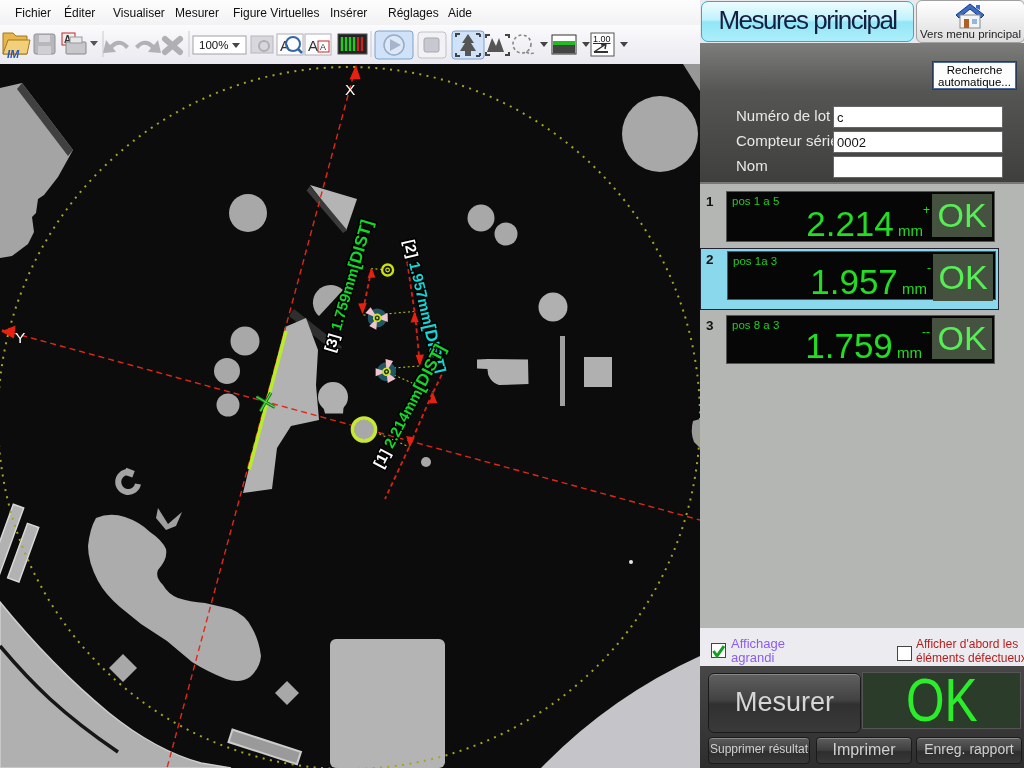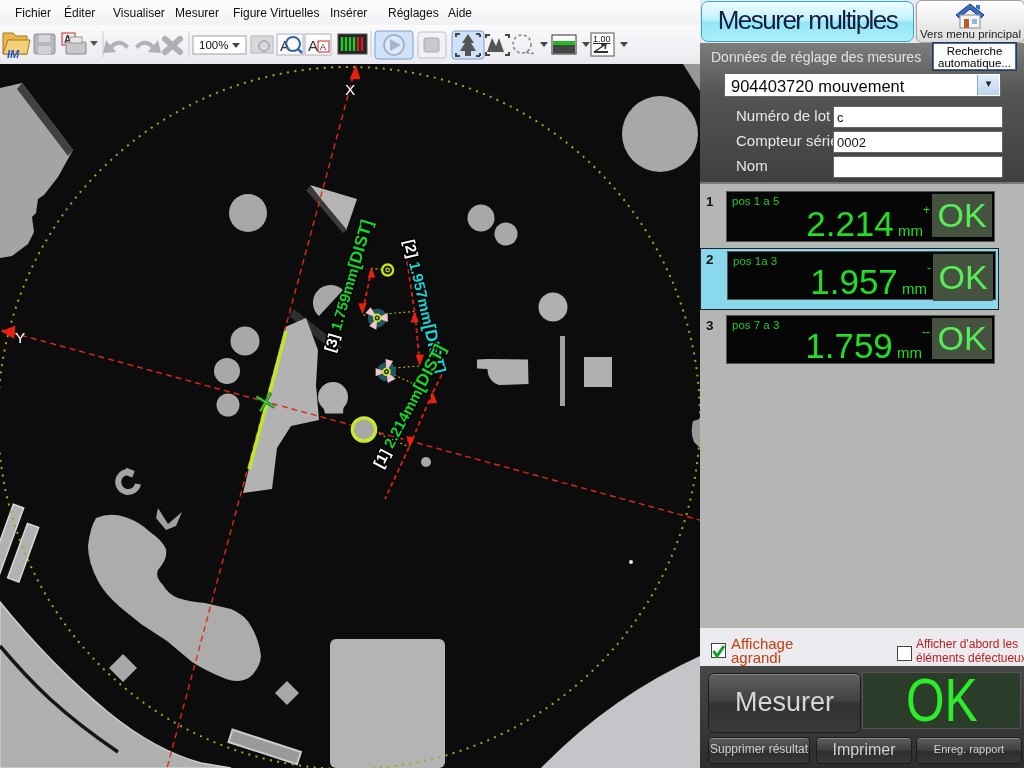--- a/index.html
+++ b/index.html
@@ -9,21 +9,21 @@
 #menubar span{position:absolute;top:6px;}
 #toolbar{left:0;top:25px;width:700px;height:39px;background:linear-gradient(#fbfbfd,#e9e9ef);border-bottom:1px solid #bcbcc4;}
 #camera{left:0;top:64px;width:700px;height:704px;background:#0c0c0c;}
 #panel{left:700px;top:0;width:324px;height:768px;background:#e8e8ea;}
 #mmbtn{left:1px;top:1px;width:211px;height:39px;border:1.5px solid #38a8c8;border-radius:7px;
 background:linear-gradient(#eefcff 0%,#c2f2fb 45%,#92e6f6 52%,#aeeefb 100%);
 color:#151f42;font-size:26px;text-align:center;line-height:37px;white-space:nowrap;letter-spacing:-1.5px;}
 #homebtn{left:216px;top:0;width:107px;height:41px;border:1px solid #a0a0a0;border-radius:6px;
 background:linear-gradient(#ffffff,#dddddd);}
 #darkhdr{left:0;top:43px;width:324px;height:139px;background:linear-gradient(#7d7d7b 0%,#555553 35%,#3f3f3d 100%);}
-#rechbtn{left:233px;top:0;width:81px;height:24px;background:#fdfdfd;border:1px solid #4a6a9a;box-shadow:0 0 0 1px #2a3a55;
+#rechbtn{left:233px;top:19px;width:81px;height:24px;background:#fdfdfd;border:1px solid #4a6a9a;box-shadow:0 0 0 1px #2a3a55;
 font-size:11.5px;text-align:center;line-height:12px;padding-top:1px;color:#000;}
 #combo{left:24px;top:30px;width:277px;height:24px;background:#fff;border:1px solid #666;
 font-size:16.5px;color:#0a0a0a;padding:3px 0 0 6px;box-sizing:border-box;font-weight:500;}
 #combobtn{right:1px;top:1px;width:21px;height:20px;background:linear-gradient(#e4eefa,#bcd4ee);
 border-left:1px solid #88a8cc;text-align:center;font-size:11px;color:#223;line-height:20px;}
 .lbl{position:absolute;left:23px;font-size:15px;color:#e8e8e8;margin-left:13px;}
 .fld{position:absolute;left:133px;width:170px;height:22px;background:#fff;border:1px solid #666;
 font-family:"Liberation Sans",sans-serif;font-size:13px;color:#111;padding:0 3px;box-sizing:border-box;}
 #results{left:0;top:182px;width:324px;height:446px;background:#b4b6b4;border-top:2px solid #777;}
 .rownum{position:absolute;left:6px;z-index:5;font-size:13.5px;font-weight:bold;color:#111;}
@@ -282,37 +282,33 @@
 
 <g font-family="Liberation Sans,sans-serif" font-weight="bold" style="paint-order:stroke" stroke="#000" stroke-width="3">
 <text transform="translate(334,289) rotate(-73.5)" font-size="15"><tspan fill="#fff">[3] </tspan><tspan fill="#10d828">1.759mm</tspan><tspan fill="#10d828" font-size="17">[DIST]</tspan></text>
 <text transform="translate(404,177) rotate(77)" font-size="15"><tspan fill="#fff">[2] </tspan><tspan fill="#10d8d8">1.957mm</tspan><tspan fill="#10d8d8" font-size="17">[DIST]</tspan></text>
 <text transform="translate(382,405) rotate(-62)" font-size="15"><tspan fill="#fff">[1] </tspan><tspan fill="#10d828">2.214mm</tspan><tspan fill="#10d828" font-size="17">[DIST]</tspan></text>
 </g>
 </svg>
 </div>
 <div id="panel" class="abs">
 <div class="abs" style="left:0;top:0;width:324px;height:43px;background:#e9e9ec;"></div>
-<div class="abs" id="mmbtn">Mesurer multiples</div>
+<div class="abs" id="mmbtn">Mesures principal</div>
 <div class="abs" id="homebtn">
 <svg width="36" height="28" viewBox="0 0 36 28" style="position:absolute;left:35px;top:1px">
 <polygon points="4,13 18,2 32,13 29,16 18,7 7,16" fill="#3a6cc8" stroke="#1a3a80"></polygon>
 <rect x="8" y="13" width="20" height="13" fill="#f4f4f8" stroke="#888"></rect>
 <rect x="12" y="17" width="5" height="9" fill="#b06020"></rect>
 <rect x="20" y="17" width="5" height="5" fill="#90b8e0"></rect>
 <polygon points="24,3 28,3 28,8 24,6" fill="#3a6cc8"></polygon>
 </svg>
 <div style="position:absolute;left:0;top:27px;width:107px;text-align:center;font-size:11.5px;color:#222;white-space:nowrap;">Vers menu principal</div>
 </div>
 <div class="abs" id="darkhdr">
-<div style="position:absolute;left:11px;top:6px;font-size:14px;color:#e2e2e2;">Données de réglage des mesures</div>
 <div class="abs" id="rechbtn">Recherche<br>automatique...</div>
-<div class="abs" id="combo">904403720 mouvement
-<div class="abs" id="combobtn"><span style="position:relative;top:-2px;">▾</span></div>
-</div>
 <div class="lbl" style="top:64px;">Numéro de lot</div>
 <div class="lbl" style="top:89px;">Compteur série</div>
 <div class="lbl" style="top:114px;text-align:right;">Nom</div>
 <input class="fld" style="top: 63px;" value="c">
 <input class="fld" style="top: 88px;" value="0002">
 <input class="fld" style="top: 113px;" value="">
 </div>
 <div class="abs" id="results">
 <div class="rownum" style="top:10px;">1</div>
 <div class="rownum" style="top:68px;">2</div>
@@ -328,35 +324,35 @@
   <div class="abs" style="left:26px;top:2px;width:269px;height:55px;">
             <div class="rbox" style="height:49px;">
               <div class="pos">pos 1a 3</div>
               <div class="val">1.957<span class="mm"> mm</span><span class="sup">-</span></div>
               <div class="okbox" style="height:47px;line-height:47px;">OK</div>
             </div>
           </div>
 </div>
 <div class="abs" style="left:26px;top:131px;width:269px;height:49px;">
   <div class="rbox" style="height:49px;">
-            <div class="pos">pos 7 a 3</div>
+            <div class="pos">pos 8 a 3</div>
             <div class="val">1.759<span class="mm"> mm</span><span class="sup">--</span></div>
             <div class="okbox" style="height:41px;line-height:41px;">OK</div>
           </div>
 </div>
 </div>
 <div class="abs" id="cbstrip">
 <div class="cb" style="left:11px;top:15px;"><svg width="13" height="13">
             <path d="M1.5,6 L5,11 L12,1" stroke="#11a022" stroke-width="3" fill="none"></path>
           </svg></div>
-<div class="abs" style="left:31px;top:9px;font-size:15px;color:#c2410c;line-height:14px;">Affichage<br>agrandi</div>
+<div class="abs" style="left:31px;top:9px;font-size:13px;color:#8b5cf6;line-height:14px;">Affichage<br>agrandi</div>
 <div class="cb" style="left:197px;top:18px;"></div>
 <div class="abs" style="left:216px;top:9px;width:106px;font-size:12px;color:#b91c1c;line-height:14px;white-space:nowrap;">Afficher d'abord les<br>éléments défectueux</div>
 </div>
 <div class="abs" id="botpanel">
 <div class="abs" id="mesurerbtn">Mesurer</div>
 <div class="abs" id="okdisp"><span>OK</span></div>
 <div class="dkbtn" style="left:8px;top:71px;width:100px;font-size:12px;white-space:nowrap;">Supprimer résultat</div>
 <div class="dkbtn" style="left:116px;top:71px;width:94px;font-size:16px;">Imprimer</div>
-<div class="dkbtn" style="left:216px;top:71px;width:104px;font-size:11px;">Enreg. rapport</div>
+<div class="dkbtn" style="left:216px;top:71px;width:104px;font-size:14px;">Enreg. rapport</div>
 </div>
 </div>
 </div>
 
 </body></html>

